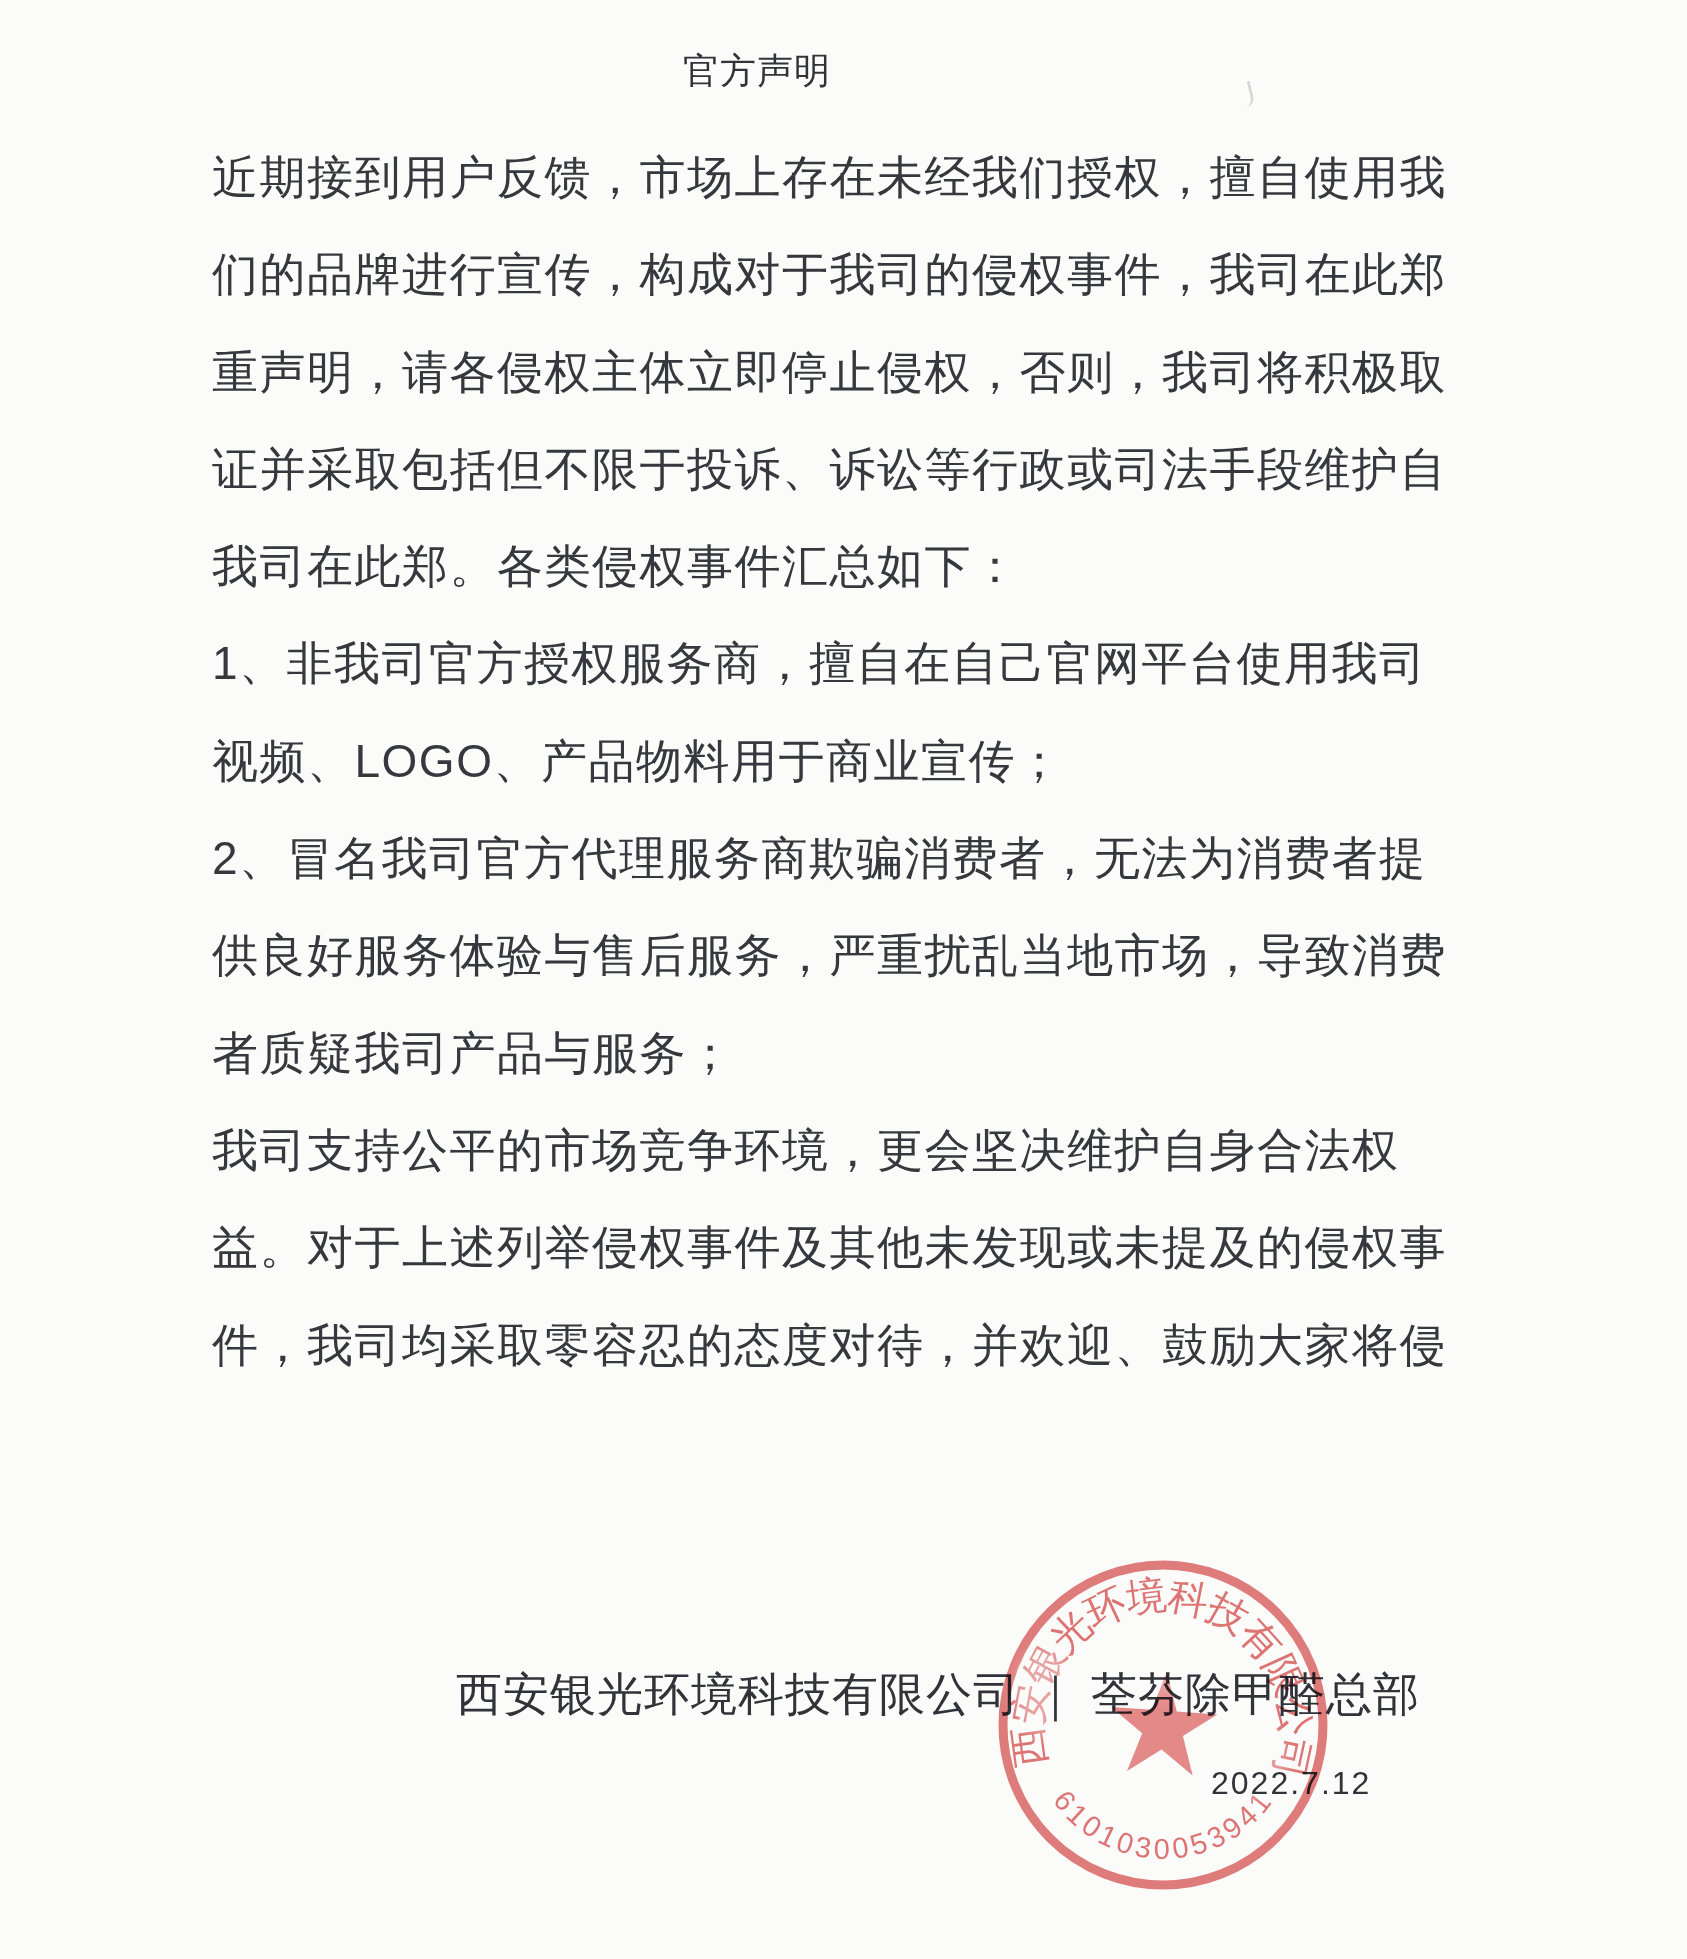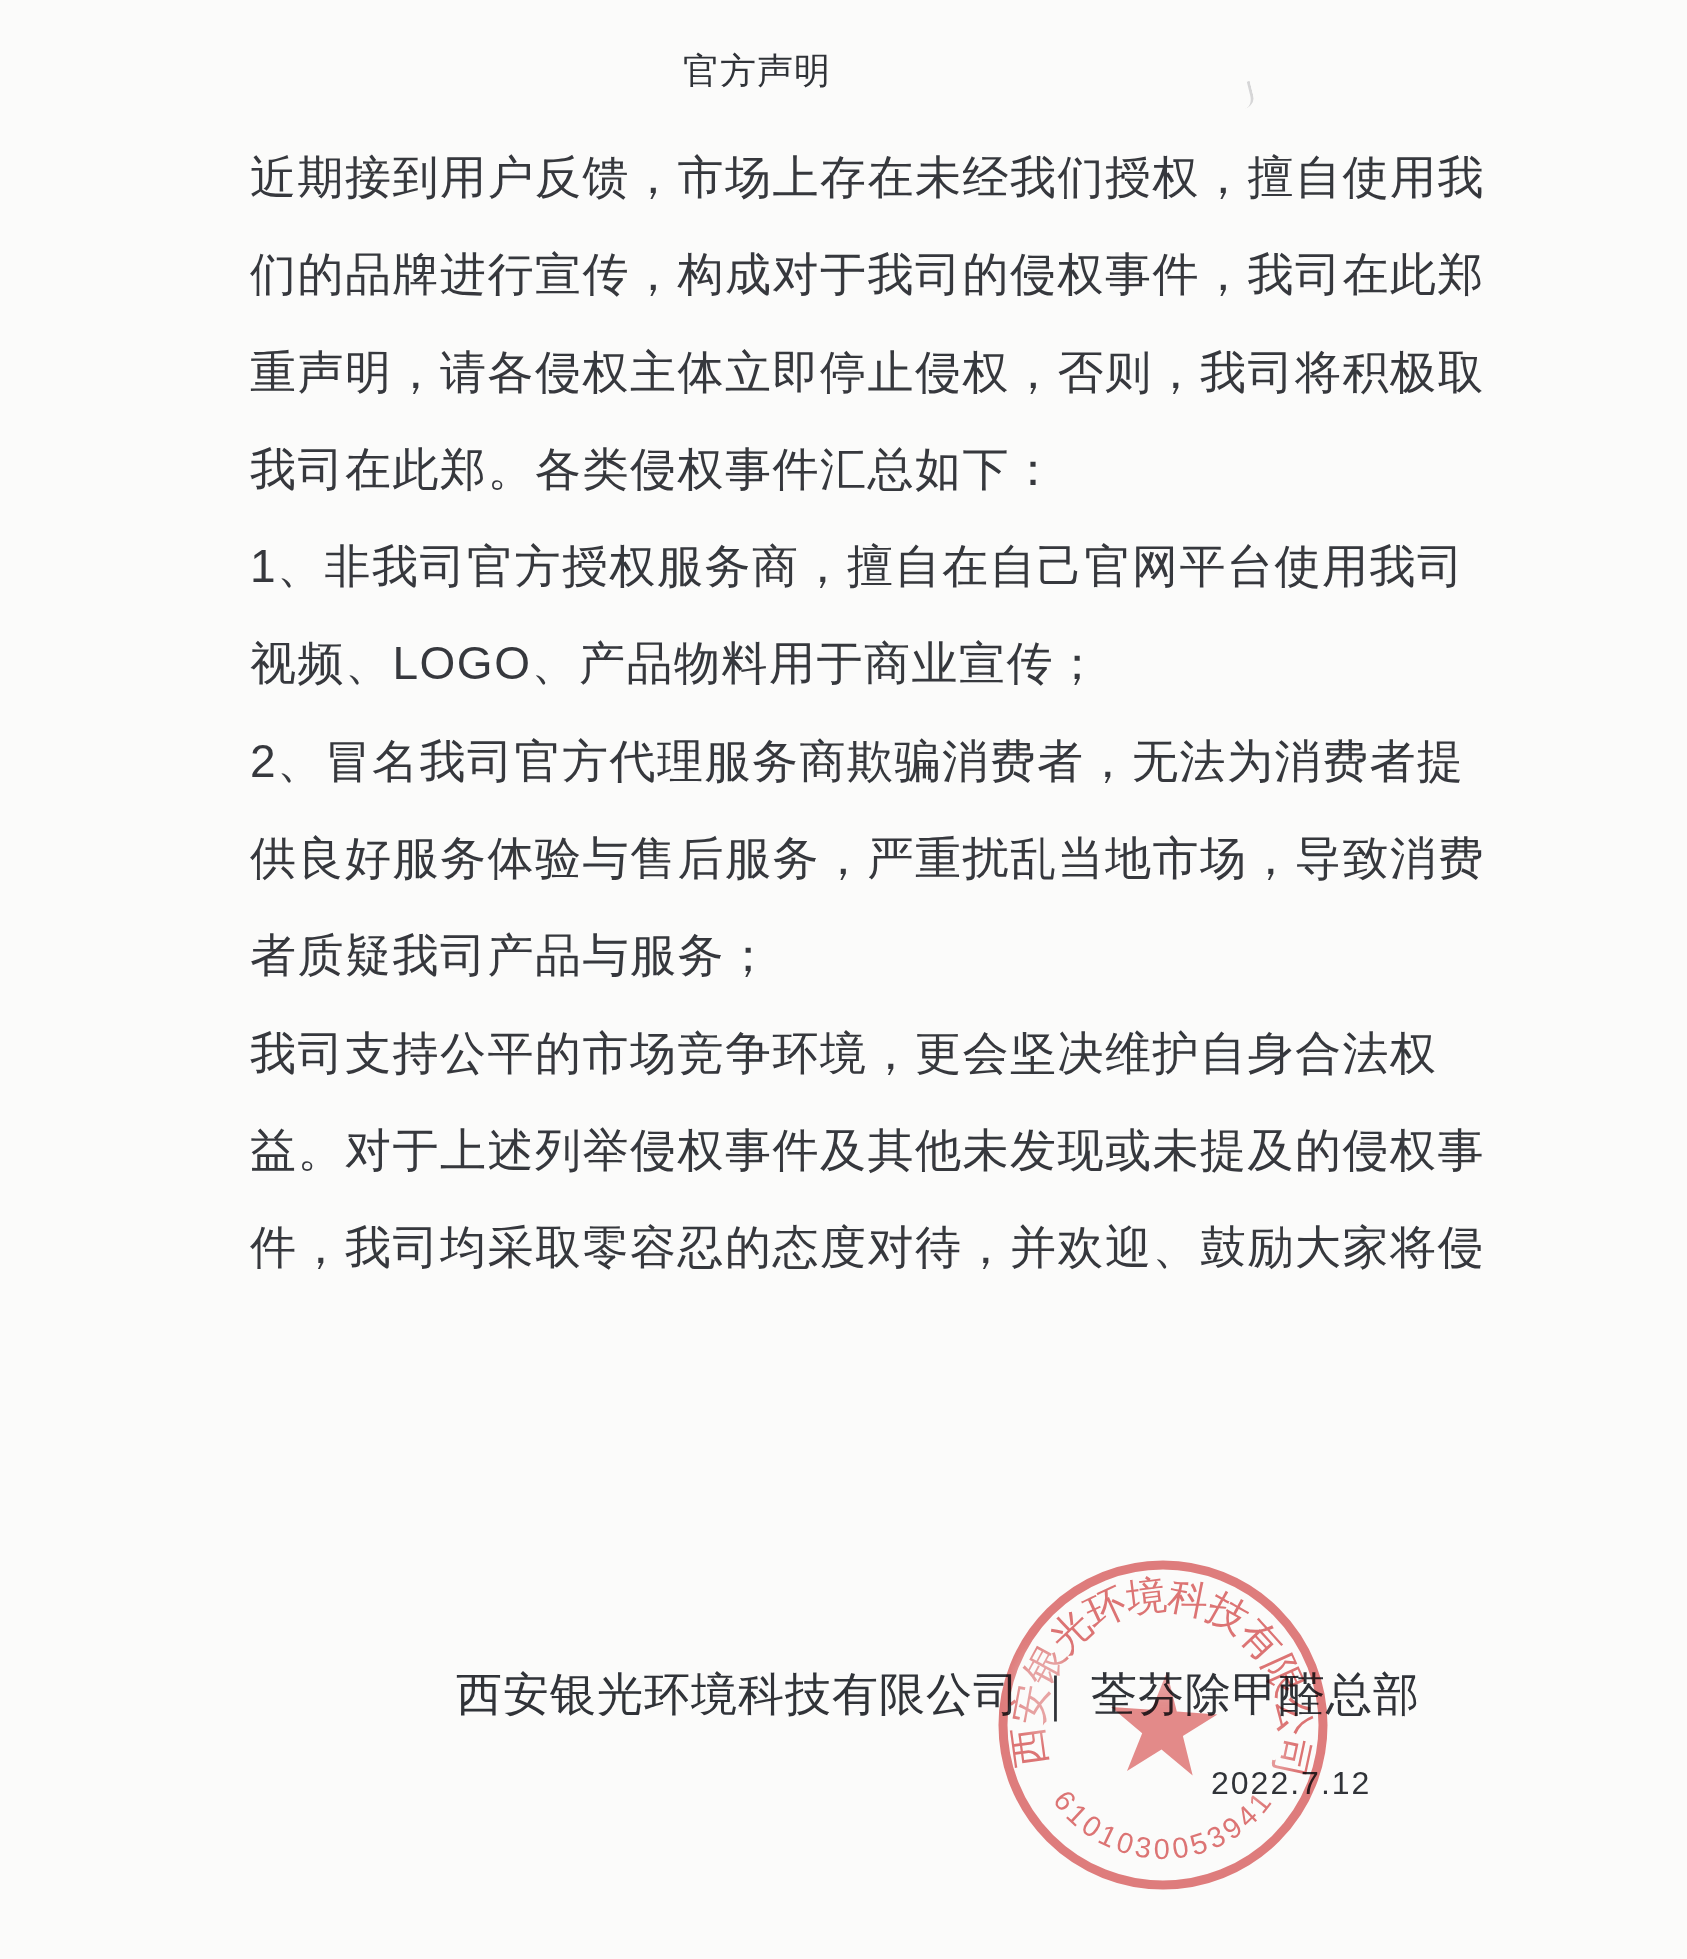--- a/index.html
+++ b/index.html
@@ -20,21 +20,20 @@
     line-height: 50px;
     letter-spacing: 1px;
     color: #303338;
     white-space: nowrap;
   }
 
   .body-text {
     position: absolute;
     left: 212px; top: 129px;
     width: 1290px;
-    margin-left: 38px;
   }
   .body-text .line {
     height: 97.3px;
     line-height: 97.3px;
     font-size: 46px;
     letter-spacing: 1.5px;
     white-space: nowrap;
     color: #36383d;
   }
 
@@ -82,20 +81,21 @@
 <body>
 
 <div class="page">
 
   <div class="title">官方声明</div>
 
   <div class="body-text">
     <div class="line">近期接到用户反馈，市场上存在未经我们授权，擅自使用我</div>
     <div class="line">们的品牌进行宣传，构成对于我司的侵权事件，我司在此郑</div>
     <div class="line">重声明，请各侵权主体立即停止侵权，否则，我司将积极取</div>
+    <div class="line">证并采取包括但不限于投诉、诉讼等行政或司法手段维护自</div>
     <div class="line">我司在此郑。各类侵权事件汇总如下：</div>
     <div class="line">1、非我司官方授权服务商，擅自在自己官网平台使用我司</div>
     <div class="line">视频、LOGO、产品物料用于商业宣传；</div>
     <div class="line">2、冒名我司官方代理服务商欺骗消费者，无法为消费者提</div>
     <div class="line">供良好服务体验与售后服务，严重扰乱当地市场，导致消费</div>
     <div class="line">者质疑我司产品与服务；</div>
     <div class="line">我司支持公平的市场竞争环境，更会坚决维护自身合法权</div>
     <div class="line">益。对于上述列举侵权事件及其他未发现或未提及的侵权事</div>
     <div class="line">件，我司均采取零容忍的态度对待，并欢迎、鼓励大家将侵</div>
   </div>

